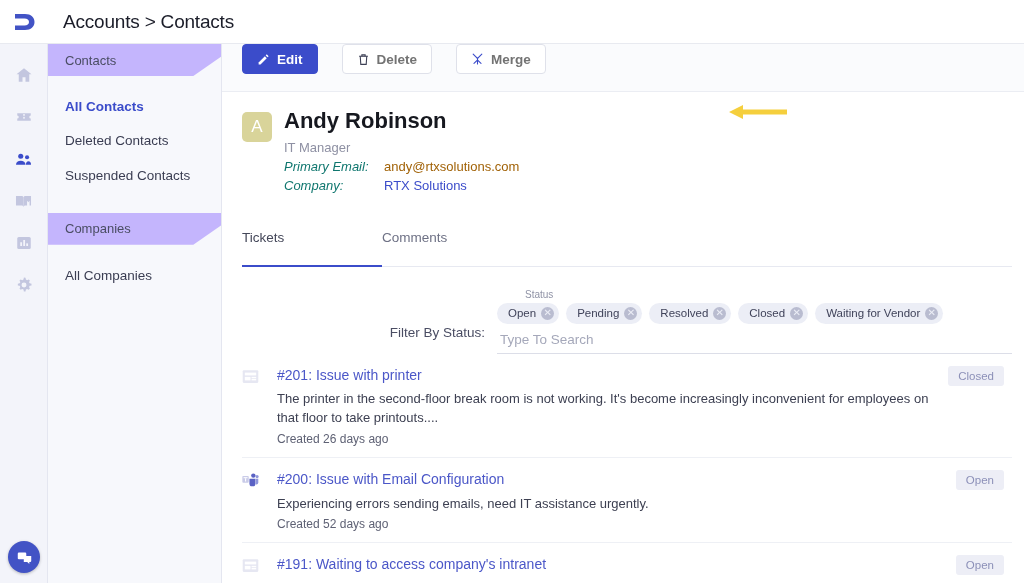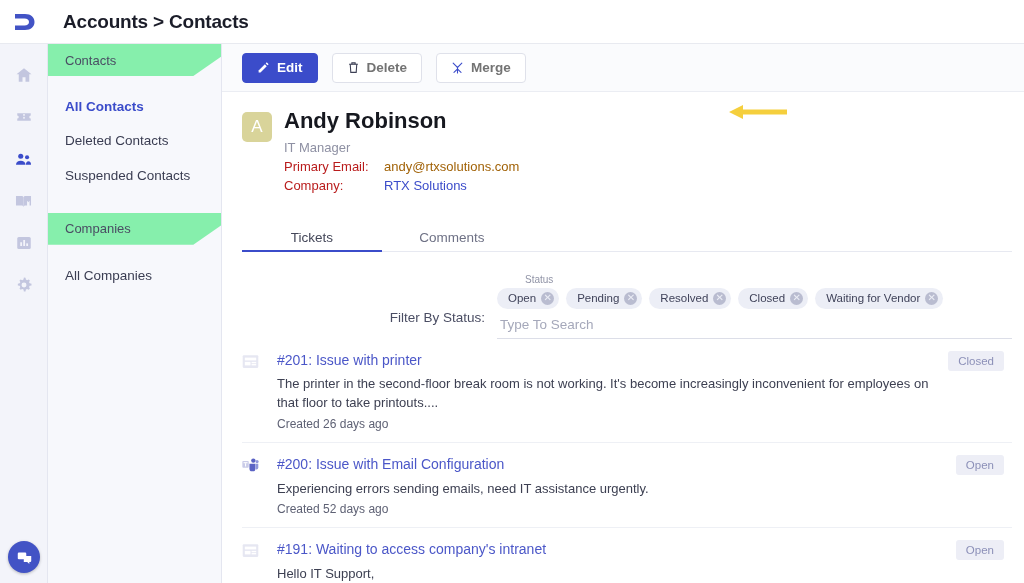--- a/index.html
+++ b/index.html
@@ -25,21 +25,21 @@
     flex: 0 0 44px;
   }
   .logo-cell {
     width: 48px; height: 44px;
     display: flex; align-items: center; justify-content: center;
     flex: 0 0 48px;
   }
   .logo-cell svg { display:block; }
   .breadcrumb {
     font-size: 19px;
-    font-weight: bold;
+    font-weight: normal;
     color: #1b1d29;
     letter-spacing: -0.2px;
     padding-left: 15px;
     white-space: nowrap;
   }
 
   
   .body-row { display: flex; flex: 1 1 auto; min-height: 0; }
 
   
@@ -75,21 +75,21 @@
     border-right: 1px solid #e4e6f0;
     padding-top: 0px;
   }
   .nav-section-header {
     position: relative;
     height: 32px;
     display: flex; align-items: center;
     padding-left: 17px;
     font-size: 13px;
     color: #4a4d63;
-    background: #86efac;
+    background: #c4b5fd;
     margin-bottom: 14px;
     clip-path: polygon(0 0, 100% 0, 100% 40%, 84% 100%, 0 100%);
   }
   .nav-section-header.second { margin-top: 20px; }
   .nav-item {
     padding: 7px 17px;
     font-size: 13.5px;
     color: #3a3d52;
     cursor: pointer;
     line-height: 1.5;
@@ -101,22 +101,22 @@
     flex: 1 1 auto;
     min-width: 0;
     display: flex; flex-direction: column;
     background: #ffffff;
     overflow: hidden;
   }
 
   .toolbar {
     height: 48px;
     flex: 0 0 48px;
-    display: flex; align-items: center;
-    gap: 14px;
+    display: flex; align-items: flex-start;
+    gap: 24px;
     padding: 0 0 0 20px;
     background: #fafbfd;
     border-bottom: 1px solid #ebedf3;
     position: relative;
   }
   .btn {
     height: 30px;
     display: inline-flex; align-items: center; gap: 7px;
     padding: 0 14px;
     border-radius: 4px;
@@ -163,34 +163,33 @@
     font-size: 22px;
     font-weight: bold;
     color: #16181f;
     line-height: 1.2;
     margin-bottom: 5px;
   }
   .contact-title {
     font-size: 13px; color: #8e90a3; line-height: 1.45;
   }
   .kv { display: flex; font-size: 13px; line-height: 1.45; }
-  .kv .k { width: 100px; color: #b91c1c; flex: 0 0 100px; }
+  .kv .k { width: 100px; color: #0f766e; flex: 0 0 100px; font-style: italic; }
   .kv .v { color: #a16207; }
   .kv .v.link { color: #3b4cca; }
 
   
   .tabs {
     display: flex;
     border-bottom: 1px solid #e7e9f1;
     margin-top: 16px;
   }
   .tab {
-    padding: 10px 0 5px 0;
+    padding: 10px 0 20px 0;
     width: 140px;
-    text-align: center;
     font-size: 13.5px;
     color: #6e7185;
     cursor: pointer;
     border-bottom: 2.5px solid transparent;
     margin-bottom: -1px;
   }
   .tab.active { color: #444759; border-bottom-color: #3b4cca; }
 
   
   .filter-row {

